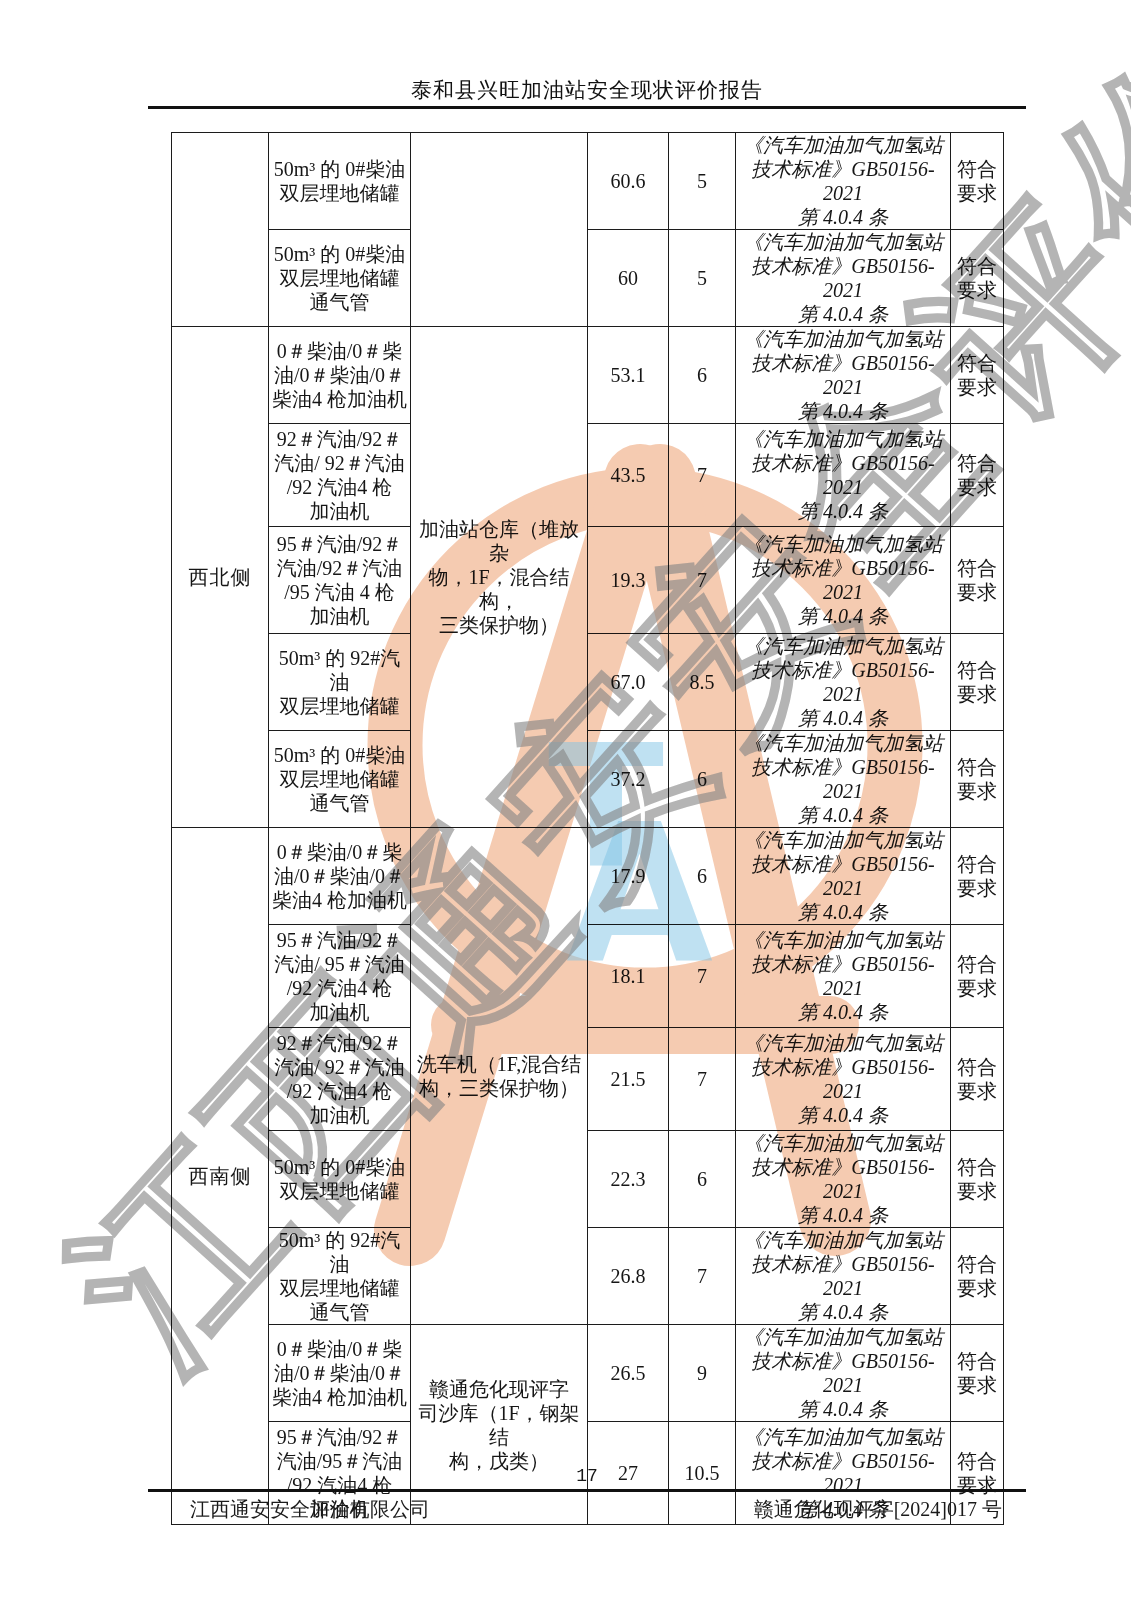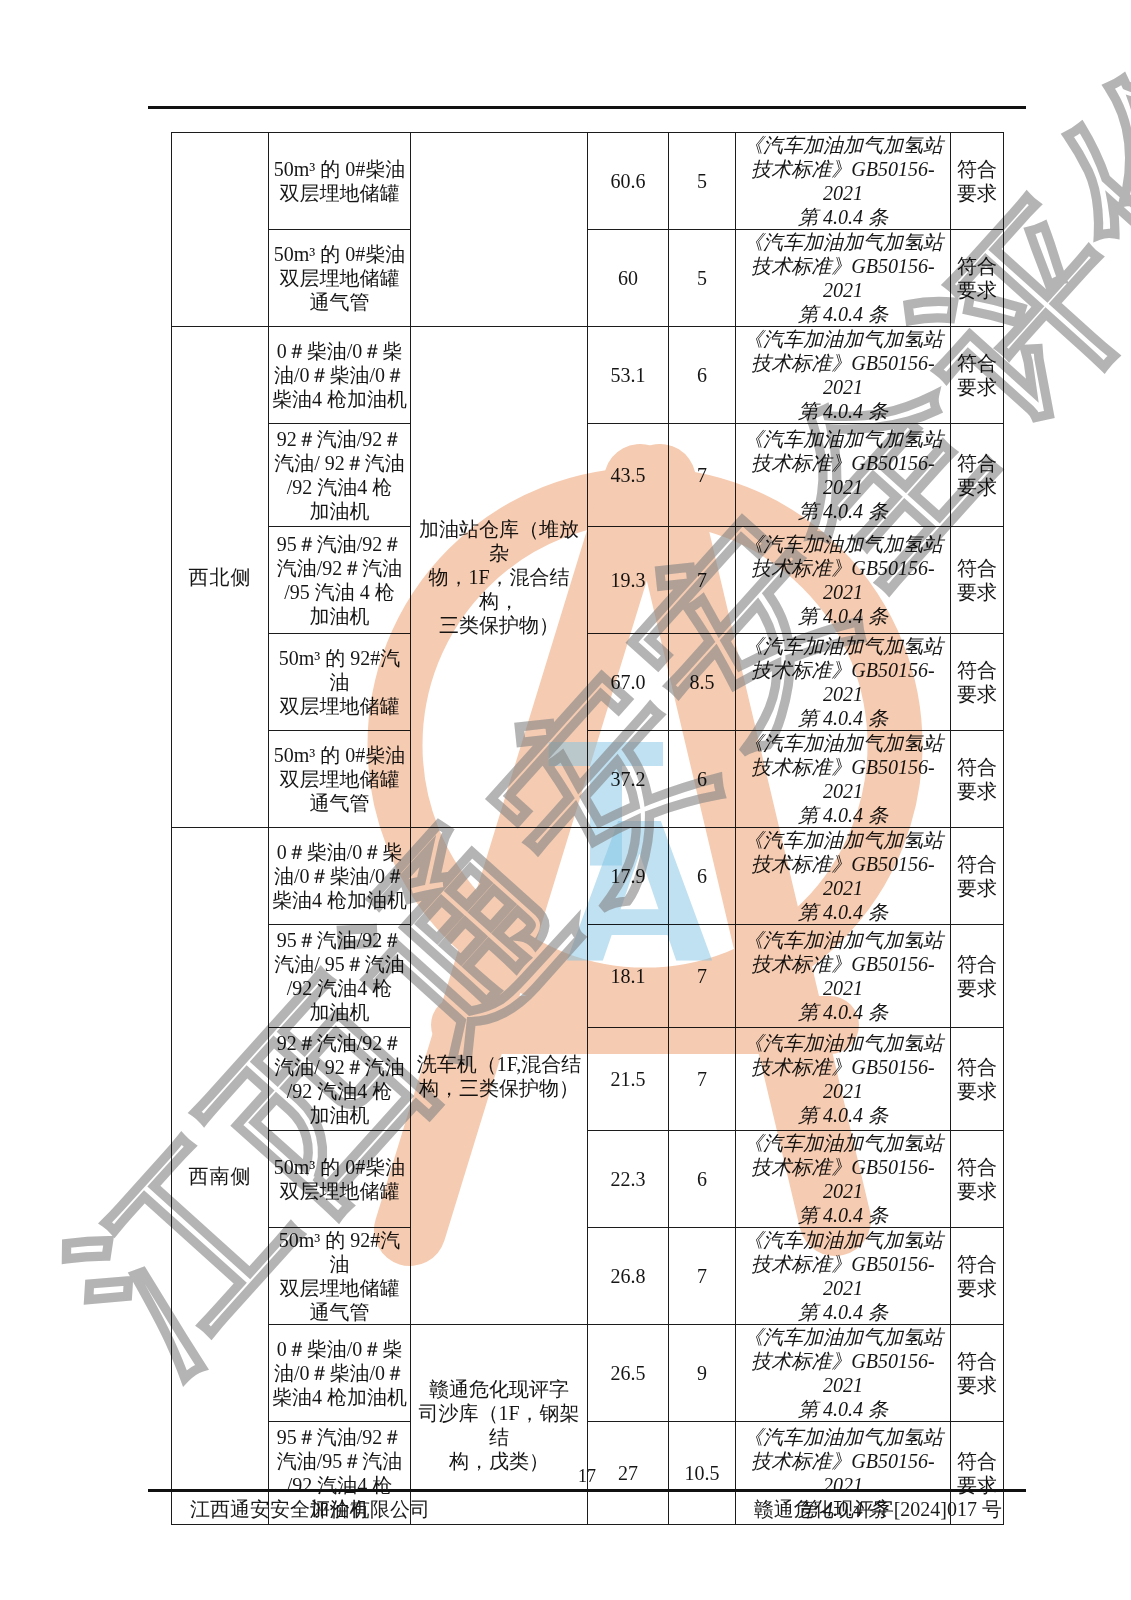--- a/index.html
+++ b/index.html
@@ -31,21 +31,21 @@
     text-align:center;vertical-align:middle;
     white-space:pre-line;
     padding:0;
     font-size:20px;line-height:24px;color:#161616;
   }
   td.c-std{font-size:19px;line-height:25px;font-style:italic;}
   td.c-dir{font-size:20px;letter-spacing:1px;}
   
   .page-number{
     position:absolute;left:148px;top:1466px;width:878px;
-    text-align:center;font-size:18px;
+    text-align:center;font-size:18px;font-family:Liberation Mono, monospace;
   }
   .footer-rule{
     position:absolute;left:148px;top:1489px;width:878px;height:2.5px;
     background:#111;
   }
   .footer-row{
     position:absolute;left:190px;top:1496px;width:812px;
     display:flex;justify-content:space-between;
     font-size:20px;color:#1a1a1a;
   }
@@ -84,20 +84,21 @@
     letter-spacing:10px;white-space:nowrap;
     color:transparent;
     -webkit-text-stroke:3px rgba(134,134,134,0.62);
   }
 </style>
 </head>
 <body>
 
 <div class="page">
 
+  <div class="doc-title">泰和县兴旺加油站安全现状评价报告</div>
   <div class="header-rule"></div>
 
   <div class="tbl-wrap">
     <table class="main">
       <colgroup>
         <col style="width:97px">
           <col style="width:142px">
           <col style="width:177px">
         <col style="width:81px">
           <col style="width:67px">

